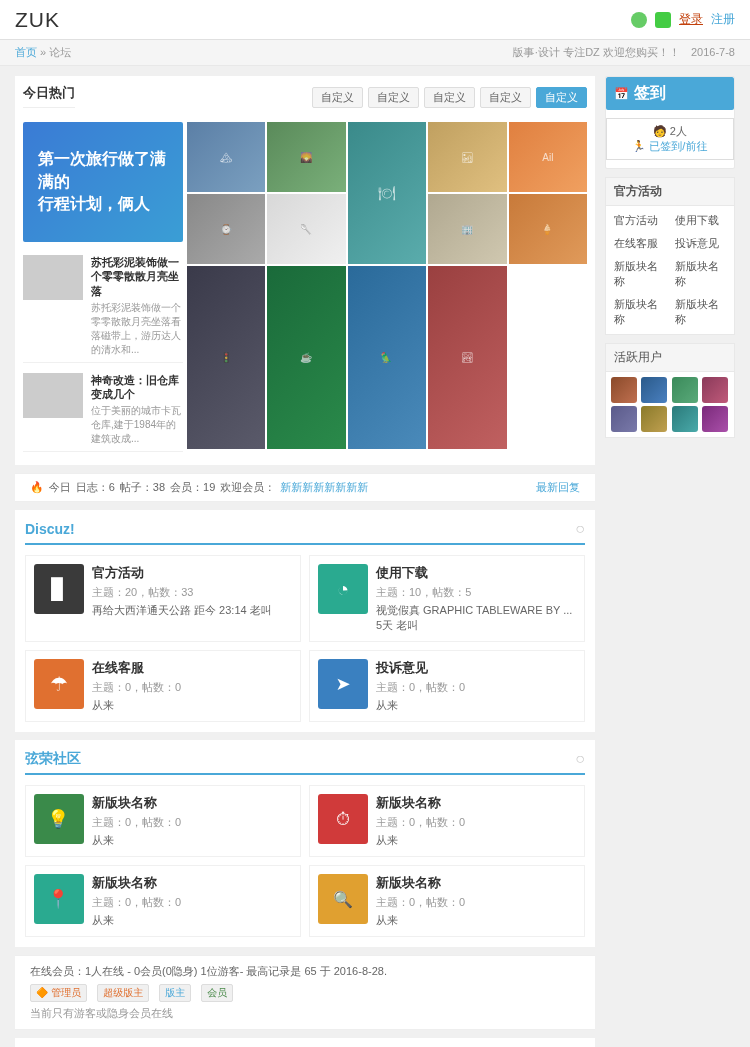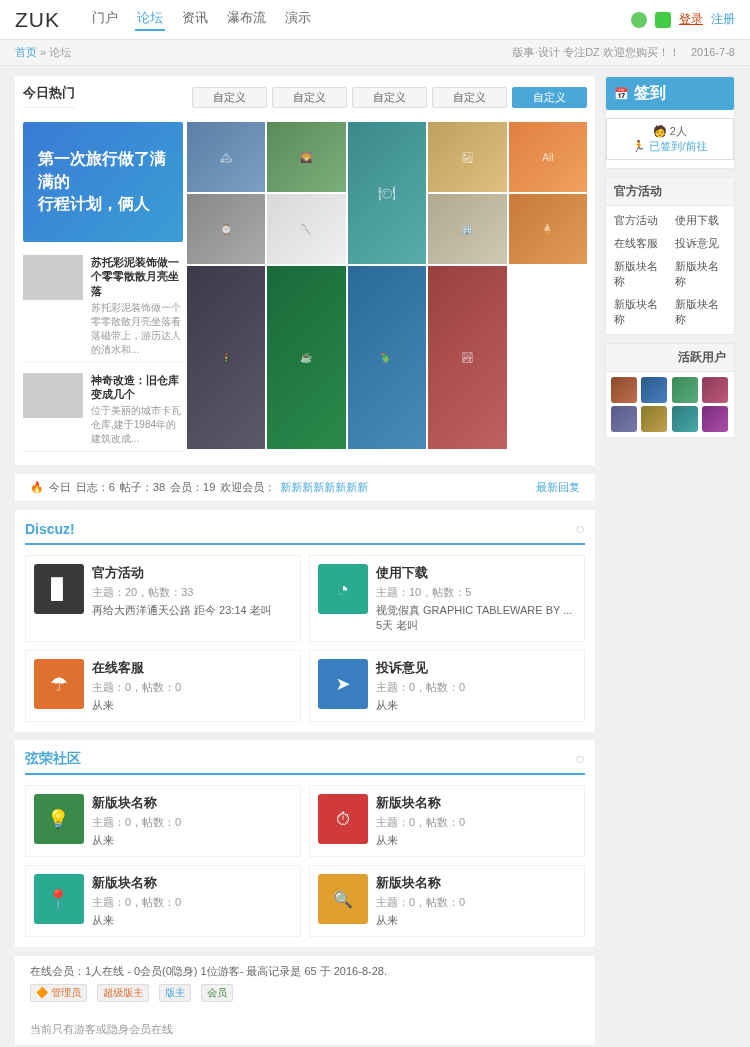--- a/index.html
+++ b/index.html
@@ -23,21 +23,21 @@
     .main-container { display: flex; gap: 10px; padding: 10px 15px; }
     .content-area { flex: 1; min-width: 0; }
     .sidebar { width: 130px; flex-shrink: 0; }
     
     
     .hot-section { background: #fff; margin-bottom: 8px; padding: 8px; }
     .section-title { font-size: 13px; font-weight: bold; color: #333; margin-bottom: 8px; padding-bottom: 5px; border-bottom: 1px solid #eee; }
     
     
     .tabs-bar { display: flex; align-items: center; justify-content: flex-end; gap: 5px; margin-bottom: 6px; }
-    .tab-btn { font-size: 11px; color: #666; background: #f5f5f5; border: 1px solid #ddd; padding: 2px 20px; cursor: pointer; border-radius: 2px; }
+    .tab-btn { font-size: 11px; color: #666; background: #f5f5f5; border: 1px solid #ddd; padding: 2px 8px; cursor: pointer; border-radius: 2px; }
     .tab-btn.active { background: #4aa8d8; color: #fff; border-color: #4aa8d8; }
     
     
     .featured-banner { background: linear-gradient(135deg, #3a7bd5, #3a9ed5); color: #fff; height: 120px; display: flex; align-items: center; padding: 15px; border-radius: 2px; margin-bottom: 8px; }
     .banner-text h3 { font-size: 16px; font-weight: bold; line-height: 1.4; }
     
     
     .image-grid { display: grid; grid-template-columns: repeat(5, 1fr); grid-template-rows: repeat(2, 70px); gap: 2px; margin-bottom: 8px; }
     .img-cell { overflow: hidden; background: #ccc; }
     
@@ -96,21 +96,21 @@
     .sign-card { background: #4aa8d8; color: #fff; padding: 6px 8px; margin-bottom: 8px; display: flex; align-items: center; gap: 5px; border-radius: 2px; cursor: pointer; }
     .sign-card-text { font-size: 16px; font-weight: bold; }
     .sign-stats { background: #fff; border: 1px solid #ddd; padding: 5px 8px; margin-bottom: 8px; font-size: 11px; color: #666; text-align: center; }
     
     .sidebar-section { background: #fff; border: 1px solid #e8e8e8; margin-bottom: 8px; }
     .sidebar-section-title { background: #f5f5f5; padding: 5px 8px; font-size: 12px; font-weight: bold; color: #555; border-bottom: 1px solid #e8e8e8; }
     .sidebar-links { padding: 4px; display: grid; grid-template-columns: 1fr 1fr; gap: 2px; }
     .sidebar-link { font-size: 11px; color: #555; padding: 3px 4px; cursor: pointer; }
     
     .active-users { background: #fff; border: 1px solid #e8e8e8; margin-bottom: 8px; }
-    .active-users-title { background: #f5f5f5; padding: 5px 8px; font-size: 12px; font-weight: bold; color: #555; border-bottom: 1px solid #e8e8e8; text-align: right; }
+    .active-users-title { background: #f5f5f5; padding: 5px 8px; font-size: 12px; font-weight: normal; color: #555; border-bottom: 1px solid #e8e8e8; }
     .avatar-grid { display: grid; grid-template-columns: repeat(4, 1fr); gap: 3px; padding: 5px; }
     .avatar-item { width: 26px; height: 26px; border-radius: 3px; overflow: hidden; }
     .av1 { background: linear-gradient(135deg, #8a4a2a, #c07050); }
     .av2 { background: linear-gradient(135deg, #2a5a8a, #4a80c0); }
     .av3 { background: linear-gradient(135deg, #3a8a5a, #5aaa7a); }
     .av4 { background: linear-gradient(135deg, #8a3a5a, #c05a7a); }
     .av5 { background: linear-gradient(135deg, #5a5a8a, #7a7aaa); }
     .av6 { background: linear-gradient(135deg, #8a7a2a, #c0a050); }
     .av7 { background: linear-gradient(135deg, #2a7a7a, #4aaaaa); }
     .av8 { background: linear-gradient(135deg, #7a2a7a, #aa50aa); }
@@ -136,27 +136,20 @@
     .icon-location::before { content: "📍"; font-size: 18px; }
     .icon-search-person::before { content: "🔍"; font-size: 16px; }
     
     .inline-img { width: 100%; height: 100%; display: flex; align-items: center; justify-content: center; font-size: 10px; color: rgba(255,255,255,0.7); overflow: hidden; }
   </style>
 </head>
 <body>
 
 <div class="header">
   <div class="logo">ZUK</div>
-  <nav class="nav">
-    <a class="nav-item">门户</a>
-    <a class="nav-item active">论坛</a>
-    <a class="nav-item">资讯</a>
-    <a class="nav-item">瀑布流</a>
-    <a class="nav-item">演示</a>
-  </nav>
   <div class="header-right">
     <span class="header-icon"></span>
     <span class="header-icon2"></span>
     <a style="color:#c2410c;cursor:pointer;text-decoration:underline;">登录</a>
     <a style="color:#4aa8d8;cursor:pointer;">注册</a>
   </div>
 </div>
 
 <div class="breadcrumb">
   <div>
@@ -375,21 +368,21 @@
     </div>
 
     <div class="online-bar">
       <div>在线会员：1人在线 - 0会员(0隐身) 1位游客- 最高记录是 65 于 2016-8-28.</div>
       <div class="online-tags">
         <span class="tag-admin tag-orange">🔶 管理员</span>
         <span class="tag-admin tag-orange">超级版主</span>
         <span class="tag-admin tag-blue">版主</span>
         <span class="tag-admin tag-green">会员</span>
       </div>
-      <div style="margin-top:20px; color:#999;">当前只有游客或隐身会员在线</div>
+      <div style="margin-top:4px; color:#999;">当前只有游客或隐身会员在线</div>
     </div>
 
     <div class="official-forum">
       
       
     </div>
 
   </div>
 
   <div class="sidebar">

